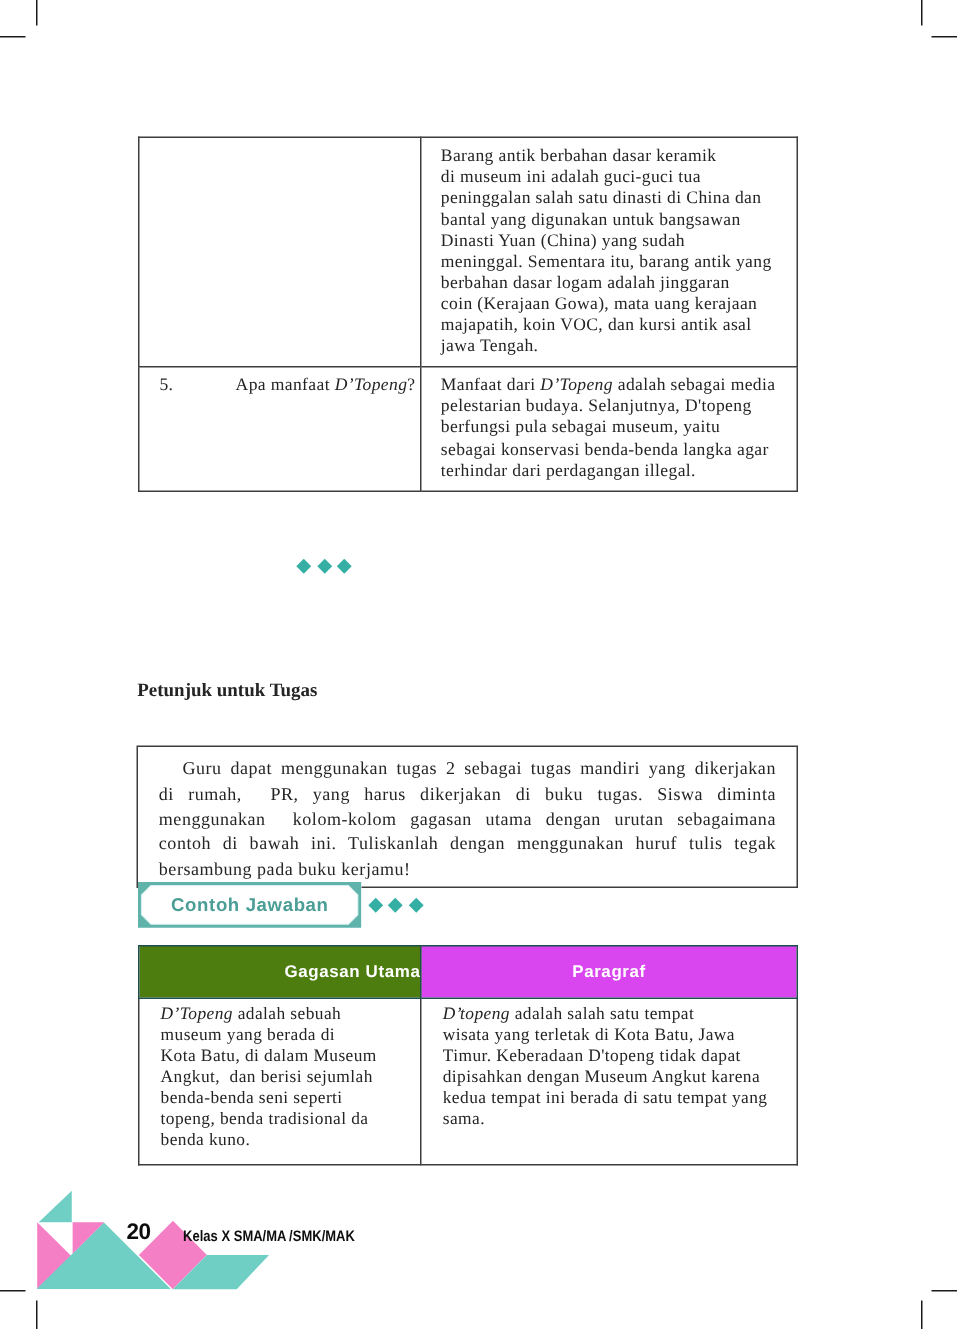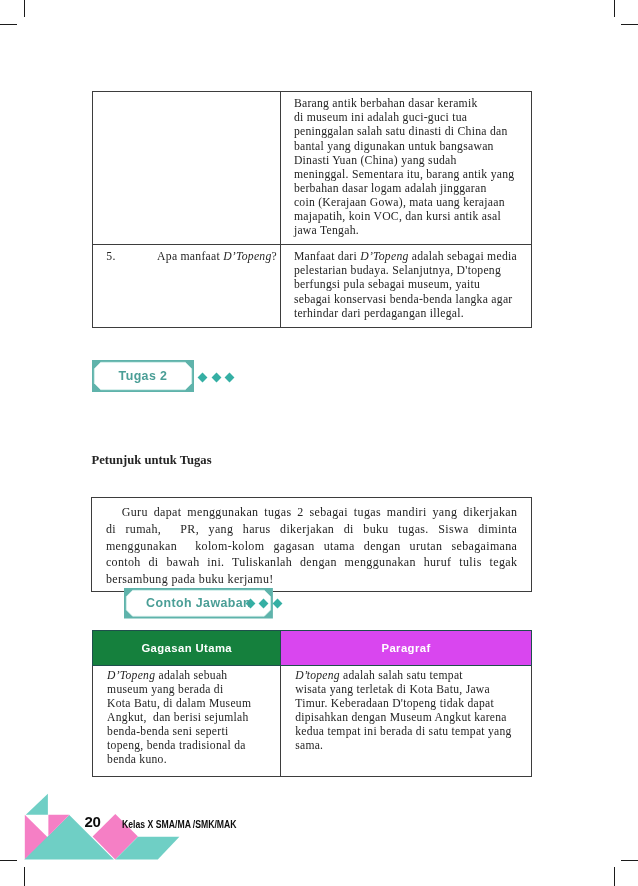--- a/index.html
+++ b/index.html
@@ -88,27 +88,20 @@
           <span class="qtxt">Apa manfaat <i>D’Topeng</i>?</span>
         </div>
       </td>
       <td class="c2">
         <div class="cellpad">Manfaat dari <i>D’Topeng</i> adalah sebagai media<br>pelestarian budaya. Selanjutnya, D'topeng<br>berfungsi pula sebagai museum, yaitu<br>sebagai konservasi benda-benda langka agar<br>terhindar dari perdagangan illegal.</div>
       </td>
     </tr>
   </tbody>
     </table>
 
-  <div class="badge" style="left:92px;top:359.6px;width:102px;height:32px;font-size:12.4px;color:#4A9E96;">
-    <svg class="bframe" viewBox="0 0 102 32" preserveAspectRatio="none" style="position:absolute;left:0;top:0;width:102px;height:32px;">
-      <path d="M0 0 H102 V32 H0 Z" fill="#5FB3AB"></path>
-      <path d="M2.3 8.7 L8.7 2.3 H93.3 L99.7 8.7 V23.3 L93.3 29.7 H8.7 L2.3 23.3 Z" fill="#ffffff" stroke="#D6F0ED" stroke-width="0.7"></path>
-    </svg>
-    <span>Tugas 2</span>
-  </div>
   <div class="diamonds" style="left:198.1px;top:372.4px;">
       <div class="dm"></div>
       <div class="dm"></div>
       <div class="dm"></div>
     </div>
 
   <div class="intro" style="position:absolute;left:90.9px;top:404.2px;width:439.3px;font-size:11.7px;line-height:15.7px;letter-spacing:0.38px;">
   </div>
 
   <div class="heading" style="left:91.5px;top:452.5px;">Petunjuk untuk Tugas</div>
@@ -116,37 +109,37 @@
   <div class="pbox" style="left:90.9px;top:497px;width:441.2px;height:94.8px;">
     <div class="pbody" style="position:absolute;left:14.0px;top:6.2px;width:411.4px;font-size:12.0px;line-height:16.75px;letter-spacing:0.35px;">
       <div class="jline" style="text-indent:15.8px;">Guru dapat menggunakan tugas 2 sebagai tugas mandiri yang dikerjakan</div>
       <div class="jline">di rumah,&nbsp; PR, yang harus dikerjakan di buku tugas. Siswa diminta</div>
       <div class="jline">menggunakan&nbsp; kolom-kolom gagasan utama dengan urutan sebagaimana</div>
       <div class="jline">contoh di bawah ini. Tuliskanlah dengan menggunakan huruf tulis tegak</div>
       <div>bersambung pada buku kerjamu!</div>
     </div>
   </div>
 
-  <div class="badge" style="left:92.1px;top:588.2px;width:148.9px;height:30.5px;font-size:12.4px;color:#4A9E96;margin-left:32px;">
+  <div class="badge" style="left:92.1px;top:588.2px;width:148.9px;height:30.5px;font-size:12.4px;color:#4A9E96;">
     <svg viewBox="0 0 148.9 30.5" preserveAspectRatio="none" style="position:absolute;left:0;top:0;width:148.9px;height:30.5px;">
       <path d="M0 0 H148.9 V30.5 H0 Z" fill="#5FB3AB"></path>
       <path d="M2.3 8.6 L8.6 2.3 H140.3 L146.6 8.6 V21.9 L140.3 28.2 H8.6 L2.3 21.9 Z" fill="#ffffff" stroke="#D6F0ED" stroke-width="0.7"></path>
     </svg>
     <span>Contoh Jawaban</span>
   </div>
   <div class="diamonds" style="left:245.6px;top:598.7px;">
       <div class="dm"></div>
       <div class="dm"></div>
       <div class="dm"></div>
     </div>
 
   <table class="tbl2">
     <tbody>
         <tr>
-      <th style="width: 187.1px; background: #15803d;">Gagasan Utama</th>
+      <th style="width: 187.1px; background: #4d7c0f; text-align: right;">Gagasan Utama</th>
       <th style="width: 249.5px; background: #d946ef;">Paragraf</th>
     </tr>
     <tr>
       <td style="width:187.1px;"><i>D’Topeng</i> adalah sebuah<br>museum yang berada di<br>Kota Batu, di dalam Museum<br>Angkut,&nbsp; dan berisi sejumlah<br>benda-benda seni seperti<br>topeng, benda tradisional da<br>benda kuno.</td>
       <td style="width:249.5px;"><i>D’topeng</i> adalah salah satu tempat<br>wisata yang terletak di Kota Batu, Jawa<br>Timur. Keberadaan D'topeng tidak dapat<br>dipisahkan dengan Museum Angkut karena<br>kedua tempat ini berada di satu tempat yang<br>sama.</td>
     </tr>
   </tbody>
     </table>
 
   <svg class="tangram" viewBox="0 790 200 75" style="left:0;top:790px;width:200px;height:75px;">

